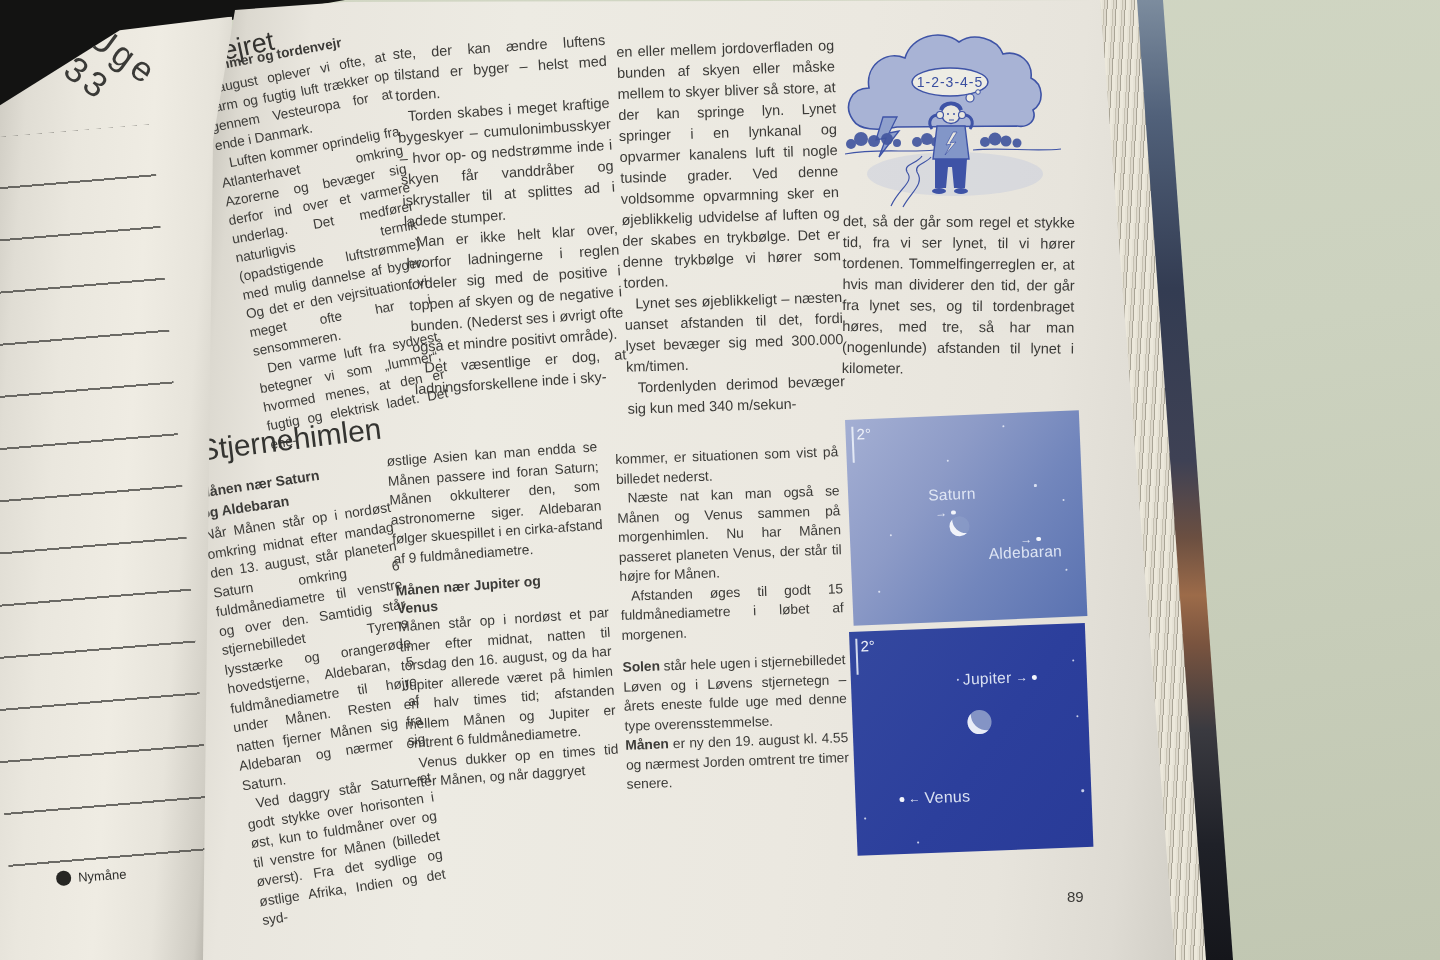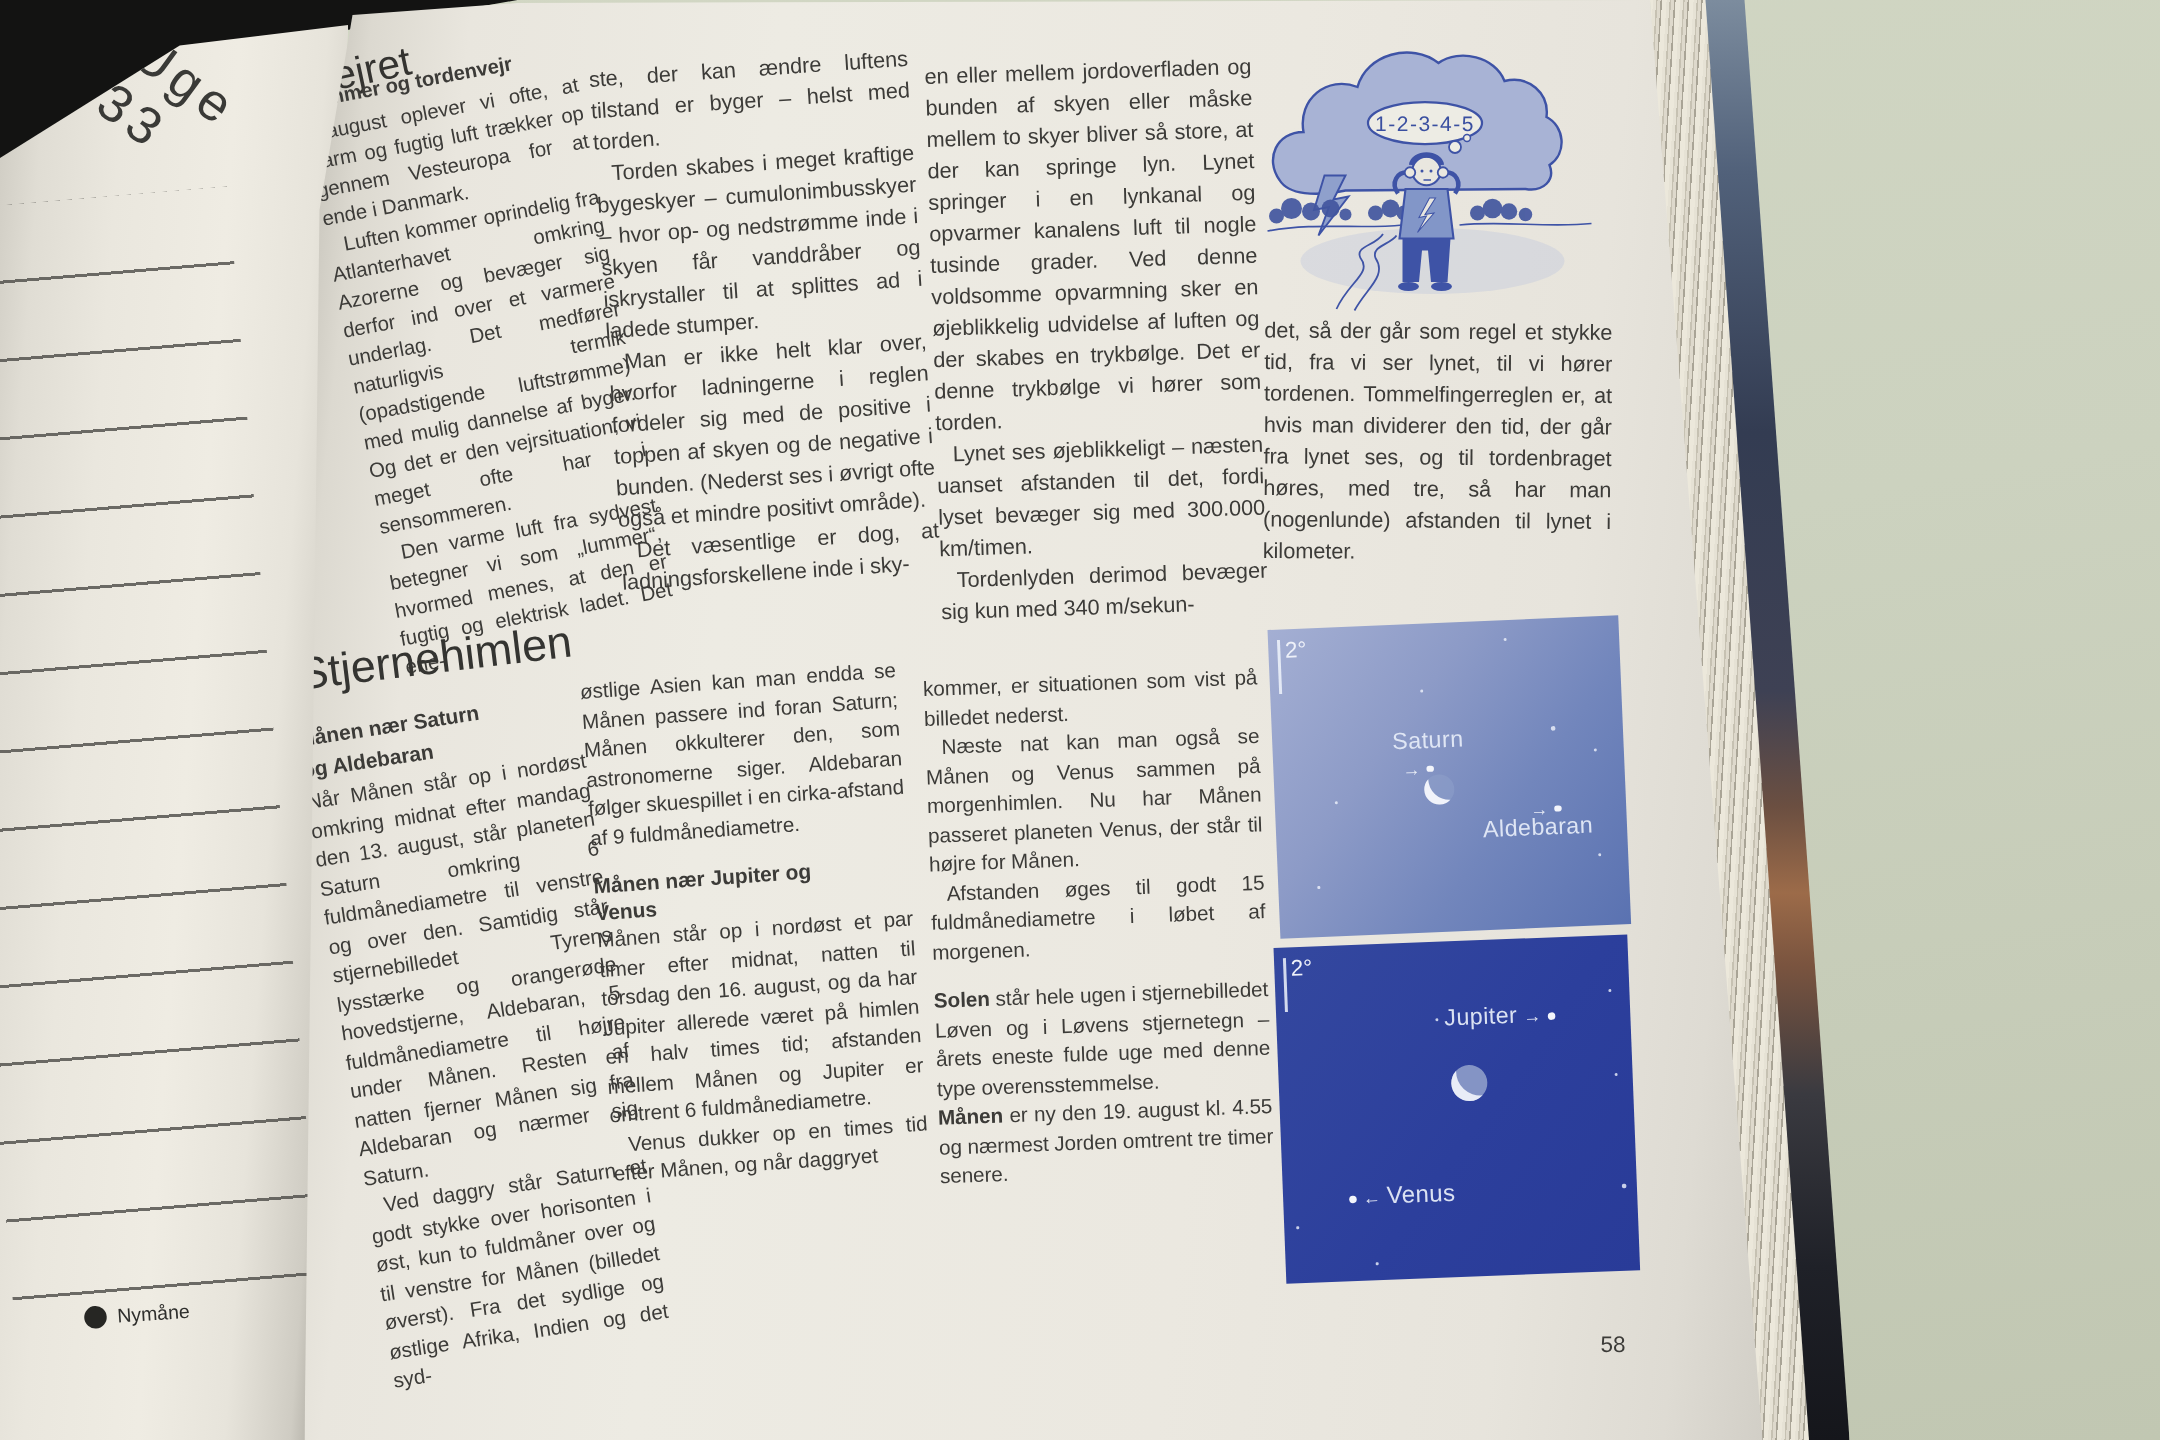--- a/index.html
+++ b/index.html
@@ -235,15 +235,15 @@
         <span class="arrow">←</span>
         <span class="plabel" style="font-size:16px;">Venus</span>
       </div>
       <span class="fstar" style="left:222px;top:36px;width:2px;height:2px;"></span>
       <span class="fstar" style="left:224px;top:92px;width:2px;height:2px;"></span>
       <span class="fstar" style="left:8px;top:186px;width:1.5px;height:1.5px;"></span>
       <span class="fstar" style="left:226px;top:166px;width:2.5px;height:2.5px;"></span>
       <span class="fstar" style="left:60px;top:212px;width:1.5px;height:1.5px;"></span>
     </div>
 
-    <div id="page-number" class="abs">58</div>
+    <div id="page-number" class="abs">89</div>
   </div>
 </div>
 
 </body></html>

